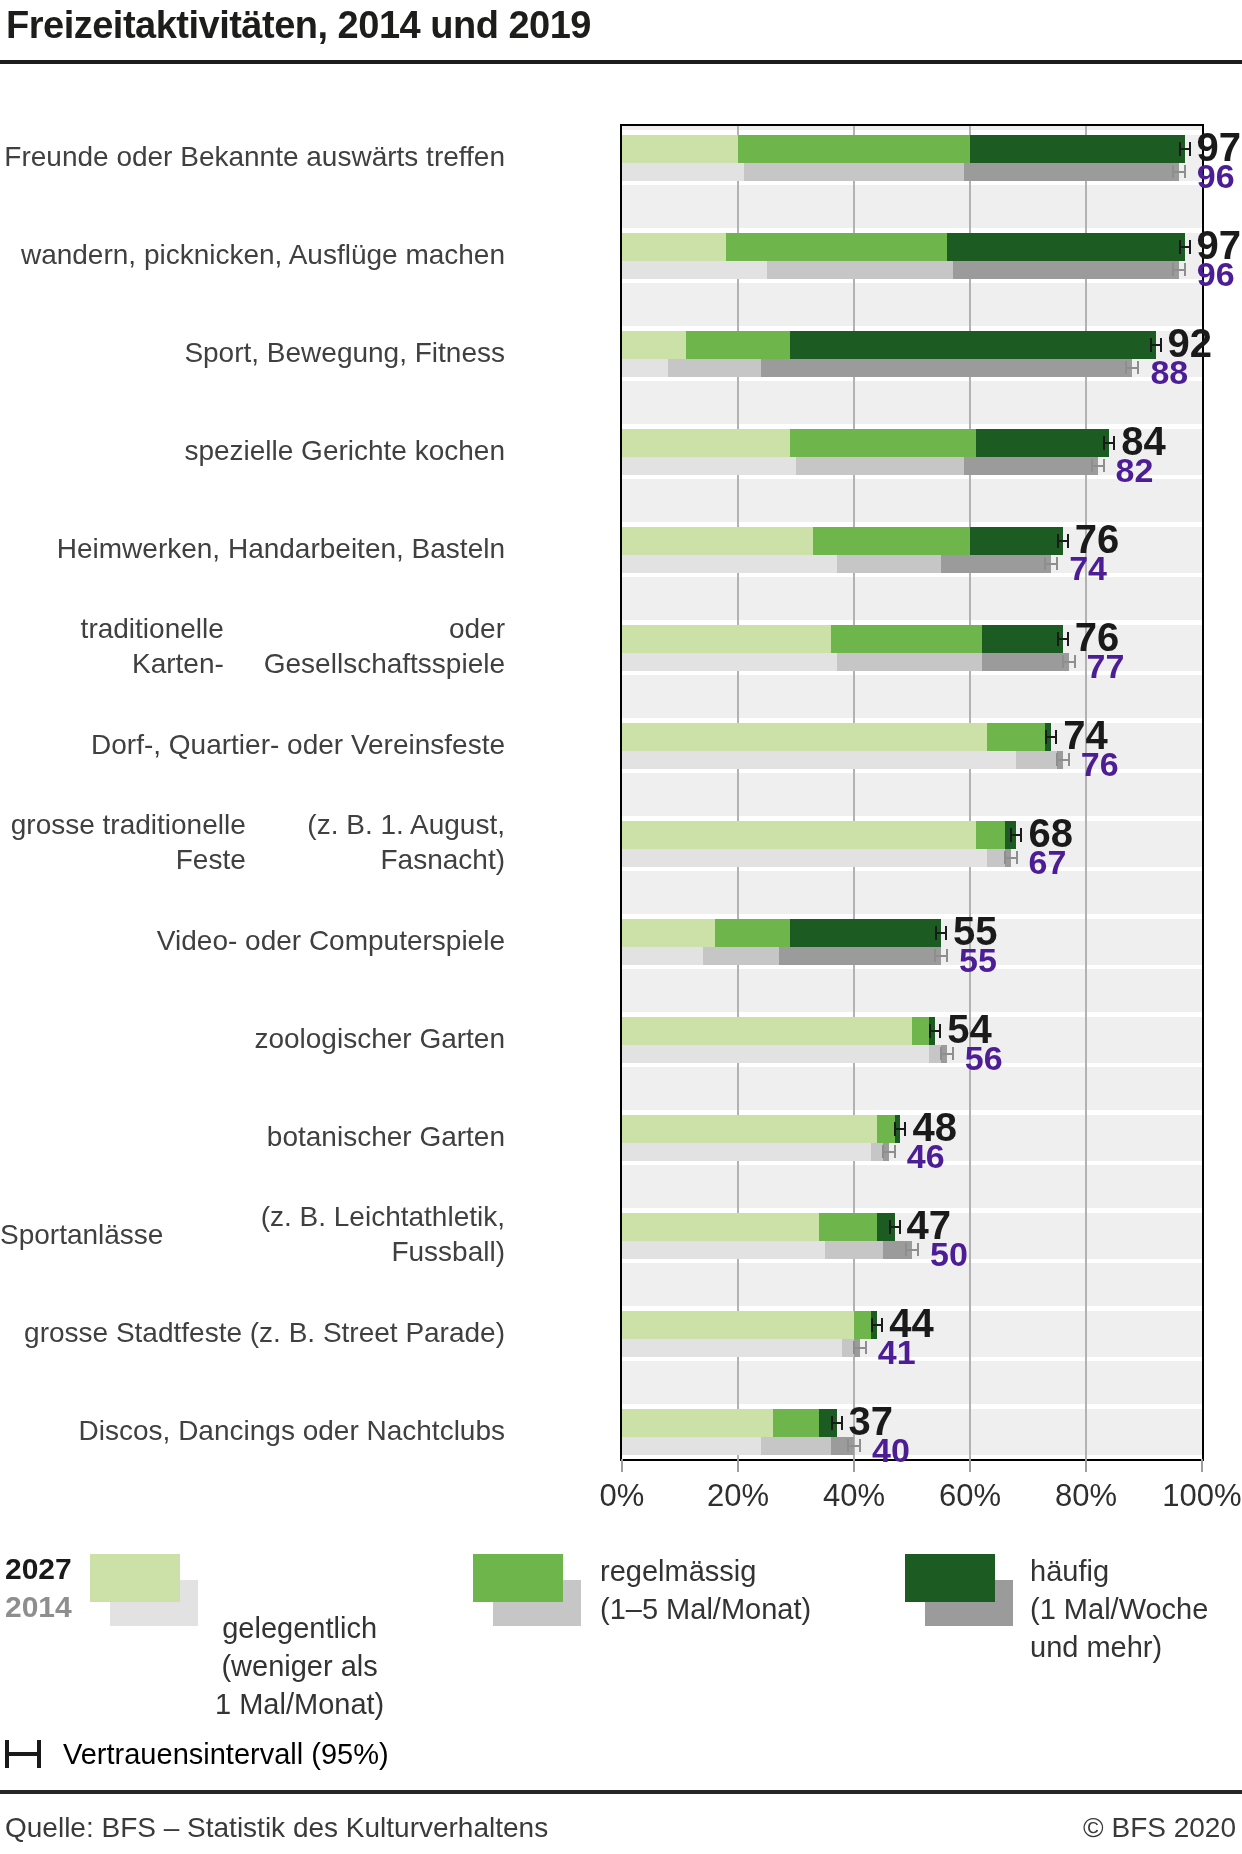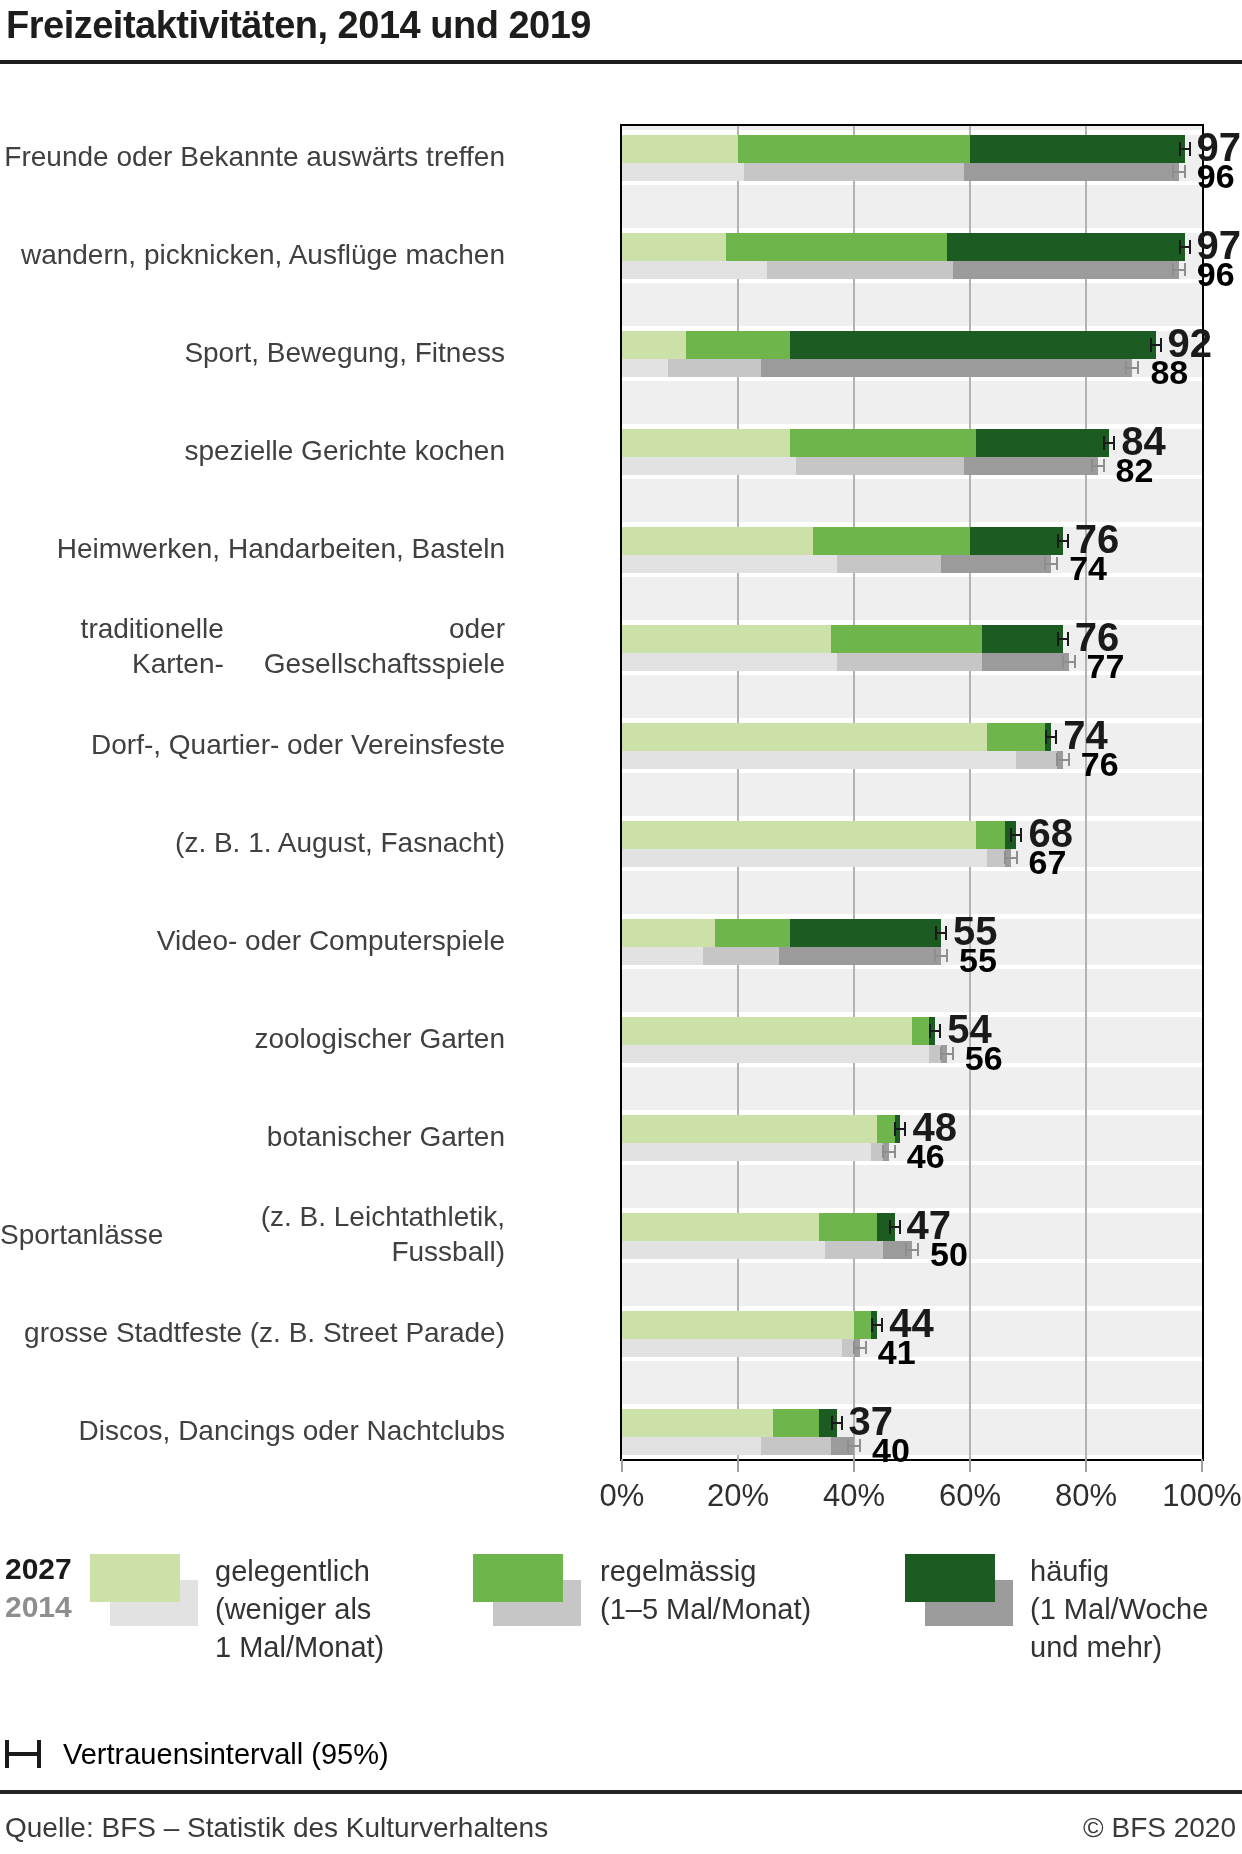--- a/index.html
+++ b/index.html
@@ -14,21 +14,21 @@
        line-height:1.25;height:90px;}
   #plot{position:absolute;left:620px;top:124px;width:580px;height:1333px;
        background:#efefef;border:2px solid #000000;overflow:visible;}
   .white-strip{position:absolute;left:0;width:580px;background:#ffffff;}
   .gridline{position:absolute;top:0;width:2px;height:1333px;background:#b2b2b2;}
   .bar{position:absolute;left:0;display:flex;}
   .seg{height:100%;}
   .err{position:absolute;box-sizing:border-box;border-left:2px solid;border-right:2px solid;}
   .err > div{position:absolute;left:0;right:0;height:2px;top:50%;margin-top:-1px;}
   .val2019{position:absolute;font-size:40px;font-weight:bold;color:#1a1a1a;line-height:40px;white-space:nowrap;}
-  .val2014{position:absolute;font-size:34px;font-weight:bold;color:#000000;line-height:34px;white-space:nowrap;}
+  .val2014{position:absolute;font-size:34px;font-weight:bold;color:#4c1d95;line-height:34px;white-space:nowrap;}
   .tick{position:absolute;width:2px;height:13px;background:#9d9d9d;top:1333px;}
   .tick-label{position:absolute;top:1352px;width:140px;text-align:center;
        font-size:31px;color:#2f2f2f;}
   #legend{position:absolute;left:0;top:0;}
   .year-label{position:absolute;font-size:30px;font-weight:bold;line-height:34px;}
   .swatch{position:absolute;}
   .legend-text{position:absolute;font-size:29px;color:#333333;line-height:38px;white-space:nowrap;}
   #ci-row{position:absolute;left:5px;top:1738px;}
   #ci-symbol{position:absolute;left:0;top:2px;width:36px;height:28px;box-sizing:border-box;
        border-left:4px solid #1a1a1a;border-right:4px solid #1a1a1a;}
@@ -62,20 +62,21 @@
     </div>
     <div class="cat-label" style="left: 0px; top: 601px;">
       <span>traditionelle Karten-</span>
       <br>
       <span>oder Gesellschaftsspiele</span>
     </div>
     <div class="cat-label" style="left: 0px; top: 699px;">
       <span>Dorf-, Quartier- oder Vereinsfeste</span>
     </div>
     <div class="cat-label" style="left: 0px; top: 797px;">
+      <span>grosse traditionelle Feste</span>
       <br>
       <span>(z. B. 1. August, Fasnacht)</span>
     </div>
     <div class="cat-label" style="left: 0px; top: 895px;">
       <span>Video- oder Computerspiele</span>
     </div>
     <div class="cat-label" style="left: 0px; top: 993px;">
       <span>zoologischer Garten</span>
     </div>
     <div class="cat-label" style="left: 0px; top: 1091px;">
@@ -390,21 +391,21 @@
     <div class="tick-label" style="left: 394px;">80%</div>
     <div class="tick" style="left: 579px;"></div>
     <div class="tick-label" style="left: 510px;">100%</div>
   </div>
 
 <div id="legend">
   <div class="year-label" style="left:5px;top:1552px;color:#1a1a1a;">2027</div>
   <div class="year-label" style="left:5px;top:1590px;color:#8e8e8e;">2014</div>
 <div class="swatch" style="left: 110px; top: 1580px; width: 88px; height: 46px; background: rgb(226, 226, 226);"></div>
     <div class="swatch" style="left: 90px; top: 1554px; width: 90px; height: 48px; background: rgb(204, 225, 168);"></div>
-    <div class="legend-text" style="left: 215px; top: 1552px;"><span>gelegentlich</span><br><span>(weniger als</span><br><span>1 Mal/Monat)</span></div>
+    <div class="legend-text" style="left: 215px; top: 1609px; text-align: center;"><span>gelegentlich</span><br><span>(weniger als</span><br><span>1 Mal/Monat)</span></div>
     <div class="swatch" style="left: 493px; top: 1580px; width: 88px; height: 46px; background: rgb(198, 198, 198);"></div>
     <div class="swatch" style="left: 473px; top: 1554px; width: 90px; height: 48px; background: rgb(110, 181, 76);"></div>
     <div class="legend-text" style="left: 600px; top: 1552px;"><span>regelmässig</span><br><span>(1–5 Mal/Monat)</span></div>
     <div class="swatch" style="left: 925px; top: 1580px; width: 88px; height: 46px; background: rgb(155, 155, 155);"></div>
     <div class="swatch" style="left: 905px; top: 1554px; width: 90px; height: 48px; background: rgb(28, 92, 34);"></div>
     <div class="legend-text" style="left: 1030px; top: 1552px;"><span>häufig</span><br><span>(1 Mal/Woche</span><br><span>und mehr)</span></div>
   </div>
 
 <div id="ci-row">
   <div id="ci-symbol">

